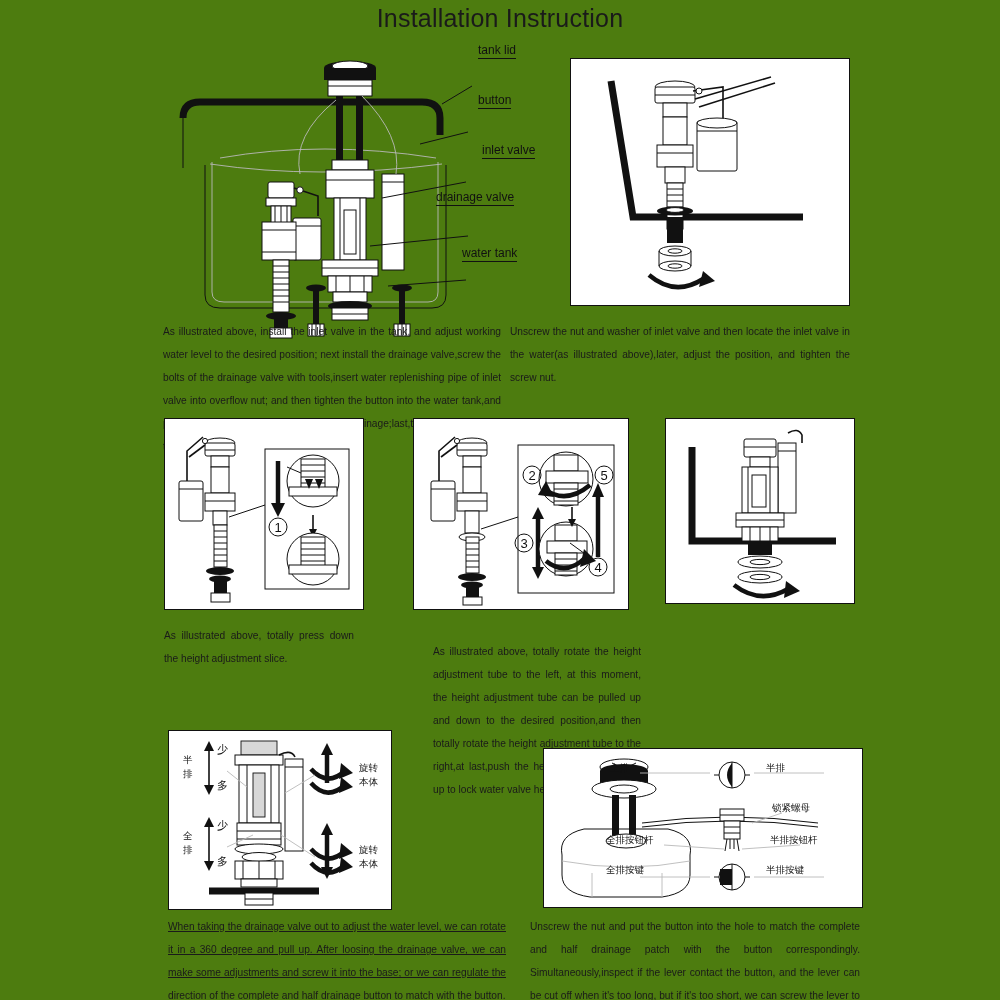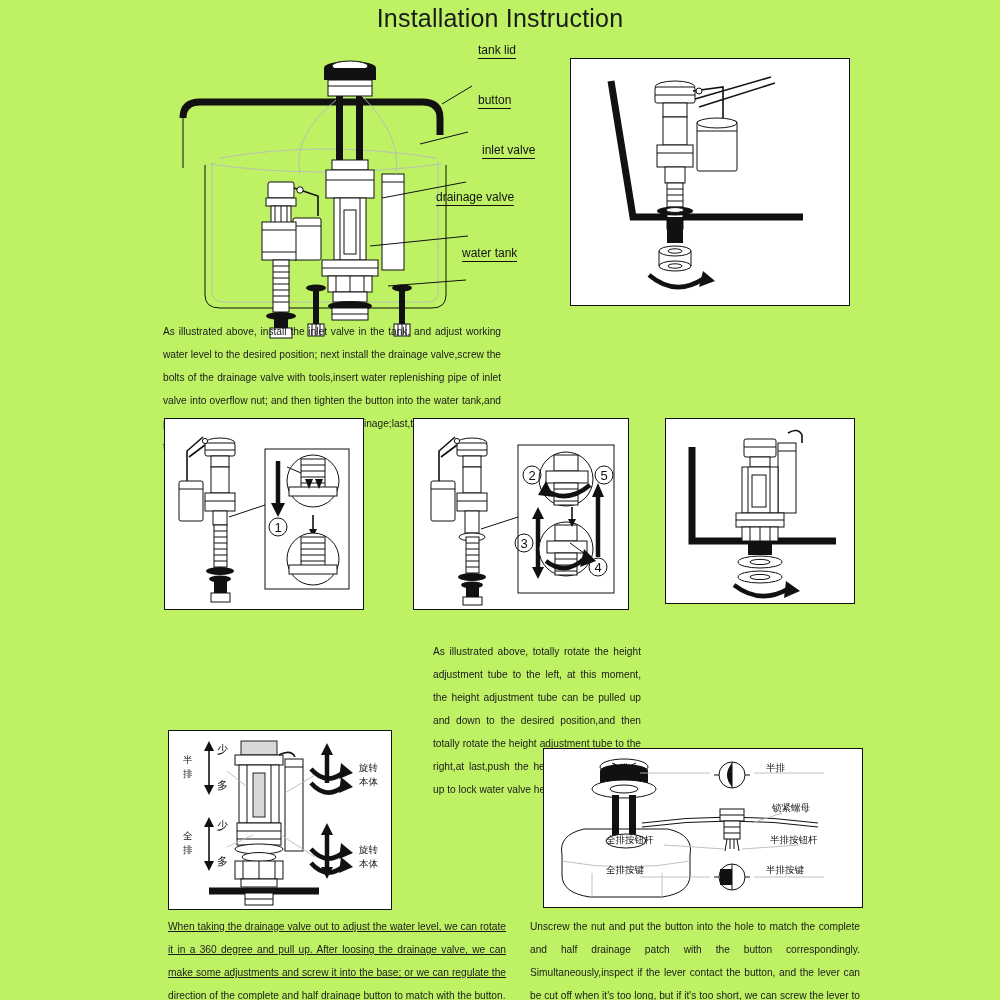--- a/index.html
+++ b/index.html
@@ -7,21 +7,21 @@
     margin: 0; padding: 0;
     width: 1000px; height: 1000px;
     background: #ffffff;
     font-family: "Liberation Sans", sans-serif;
     color: #111;
     overflow: hidden;
   }
   #page {
     position: relative;
     width: 1000px; height: 1000px;
-    background: #bef264;
+    background: #4d7c0f;
   }
   .title {
     position: absolute;
     top: 4px; left: 0; width: 1000px;
     text-align: center;
     font-size: 25px;
     font-weight: 400;
     letter-spacing: .2px;
     color: #1a1a1a;
   }
@@ -214,20 +214,21 @@
       <ellipse class="fillw" cx="104" cy="192" rx="7" ry="2.2"></ellipse>
       <ellipse class="fillw" cx="104" cy="207" rx="16" ry="5"></ellipse>
       <ellipse class="fillw" cx="104" cy="207" rx="7" ry="2.2"></ellipse>
       <path class="ln thin" d="M88 192 L88 207 M120 192 L120 207"></path>
 
       <path class="ln thick" d="M78 216 Q104 238 132 220"></path>
       <path class="fillk" d="M132 212 L144 222 L128 228 Z"></path>
     </svg>
   </div>
 
+  <div class="caption" style="left:510px;top:320px;width:340px;">Unscrew the nut and washer of inlet valve and then locate the inlet valve in the water(as illustrated above),later, adjust the position, and tighten the screw nut.</div>
 
   <div class="panel" style="left:164px;top:418px;width:200px;height:192px;">
     <svg width="197" height="189" viewBox="0 0 197 189">
 
       <g>
         <ellipse class="fillw" cx="55" cy="24" rx="15" ry="5"></ellipse>
         <rect class="fillw" x="40" y="24" width="30" height="13" rx="2"></rect>
         <path class="ln thin" d="M40 31 L70 31"></path>
         <rect class="fillw" x="46" y="37" width="18" height="11"></rect>
         <path class="ln med" d="M38 18 L22 32 L22 72"></path>
@@ -275,20 +276,21 @@
 
       <circle class="fillw" cx="148" cy="140" r="26"></circle>
       <rect class="fillw" x="136" y="118" width="24" height="30"></rect>
       <g class="ln thin">
           <path d="M136 124 L160 124 M136 130 L160 130 M136 136 L160 136 M136 142 L160 142"></path>
         </g>
       <rect class="fillw" x="124" y="146" width="48" height="9"></rect>
     </svg>
   </div>
 
+  <div class="caption" style="left:164px;top:624px;width:190px;">As illustrated above, totally press down the height adjustment slice.</div>
 
   <div class="panel" style="left:413px;top:418px;width:216px;height:192px;">
     <svg width="213" height="189" viewBox="0 0 213 189">
       <g>
         <ellipse class="fillw" cx="58" cy="24" rx="15" ry="5"></ellipse>
         <rect class="fillw" x="43" y="24" width="30" height="13" rx="2"></rect>
         <path class="ln thin" d="M43 31 L73 31"></path>
         <rect class="fillw" x="49" y="37" width="18" height="11"></rect>
         <path class="ln med" d="M41 18 L25 32 L25 72"></path>
         <path class="ln med" d="M43 26 L27 38"></path>

